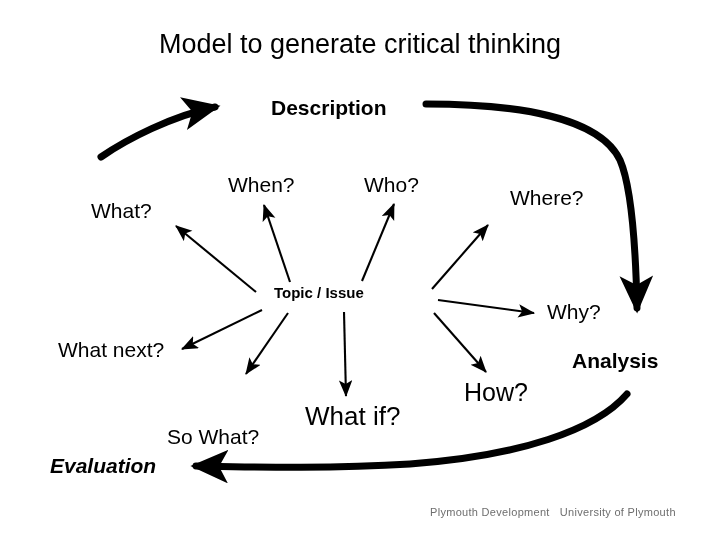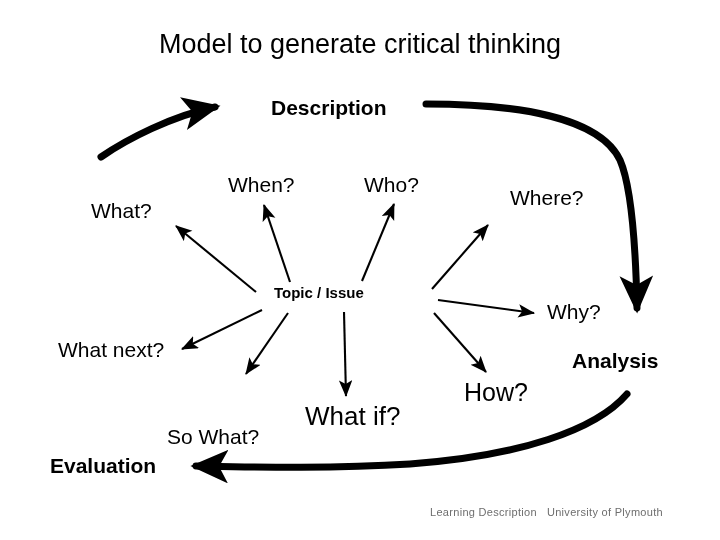--- a/index.html
+++ b/index.html
@@ -50,21 +50,21 @@
   #node-who         { left: 364px; top: 174px; font-size: 21px; }
   #node-what        { left: 91px;  top: 200px; font-size: 21px; }
   #node-where       { left: 510px; top: 187px; font-size: 21px; }
   #node-topic       { left: 274px; top: 285px; font-size: 15px; }
   #node-why         { left: 547px; top: 301px; font-size: 21px; }
   #node-whatnext    { left: 58px;  top: 339px; font-size: 21px; }
   #node-analysis    { left: 572px; top: 350px; font-size: 21px; }
   #node-sowhat      { left: 167px; top: 385px; font-size: 21px; margin-top: 41px; }
   #node-how         { left: 464px; top: 379px; font-size: 25px; }
   #node-whatif      { left: 305px; top: 403px; font-size: 26px; }
-  #node-evaluation  { left: 50px;  top: 455px; font-size: 21px; }
+  #node-evaluation  { left: 50px;  top: 455px; font-size: 21px; font-style: italic; }
 
   #footer-credit {
     position: absolute;
     left: 430px;
     top: 506px;
     font-size: 11px;
     color: #6e6e6e;
     letter-spacing: 0.3px;
     white-space: pre;
   }
@@ -124,15 +124,15 @@
   <div class="lbl node-bold" id="node-analysis">Analysis</div>
 
   <div class="lbl node-plain" id="node-sowhat">So What?</div>
 
   <div class="lbl node-plain" id="node-how">How?</div>
 
   <div class="lbl node-plain" id="node-whatif">What if?</div>
 
   <div class="lbl node-bold" id="node-evaluation">Evaluation</div>
 
-  <div id="footer-credit">Learning Description   University of Plymouth</div>
+  <div id="footer-credit">Plymouth Development   University of Plymouth</div>
 
 </div>
 
 </body></html>

